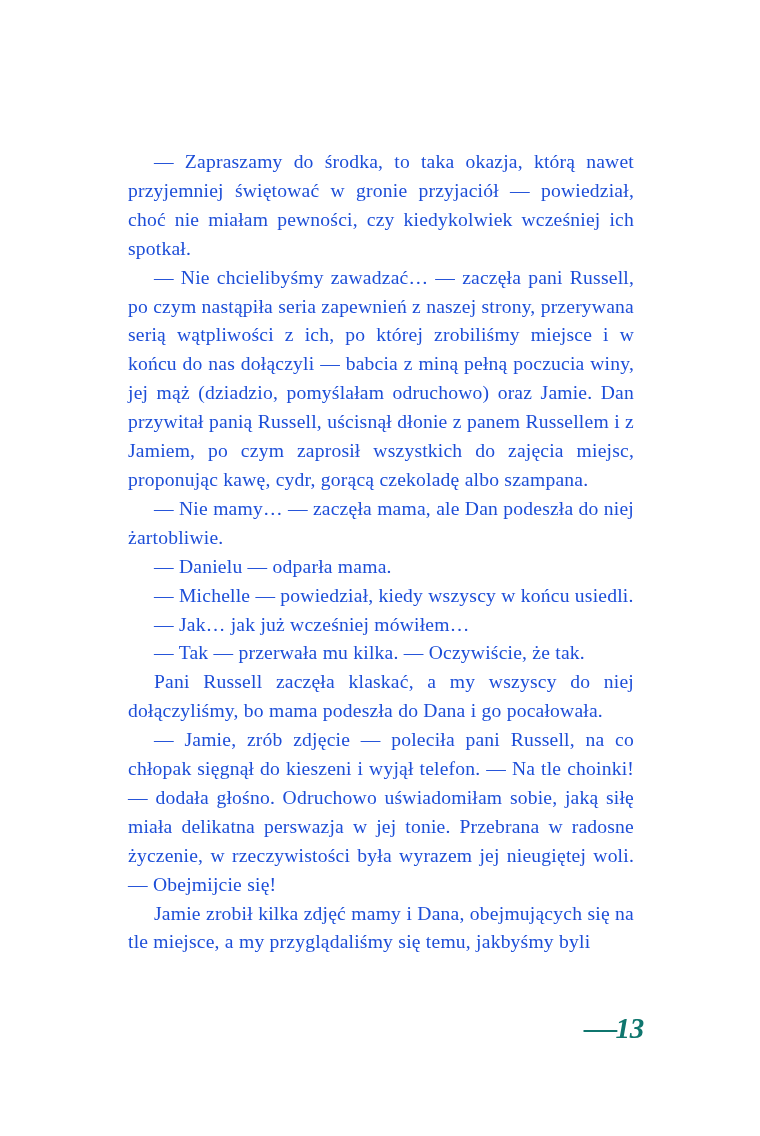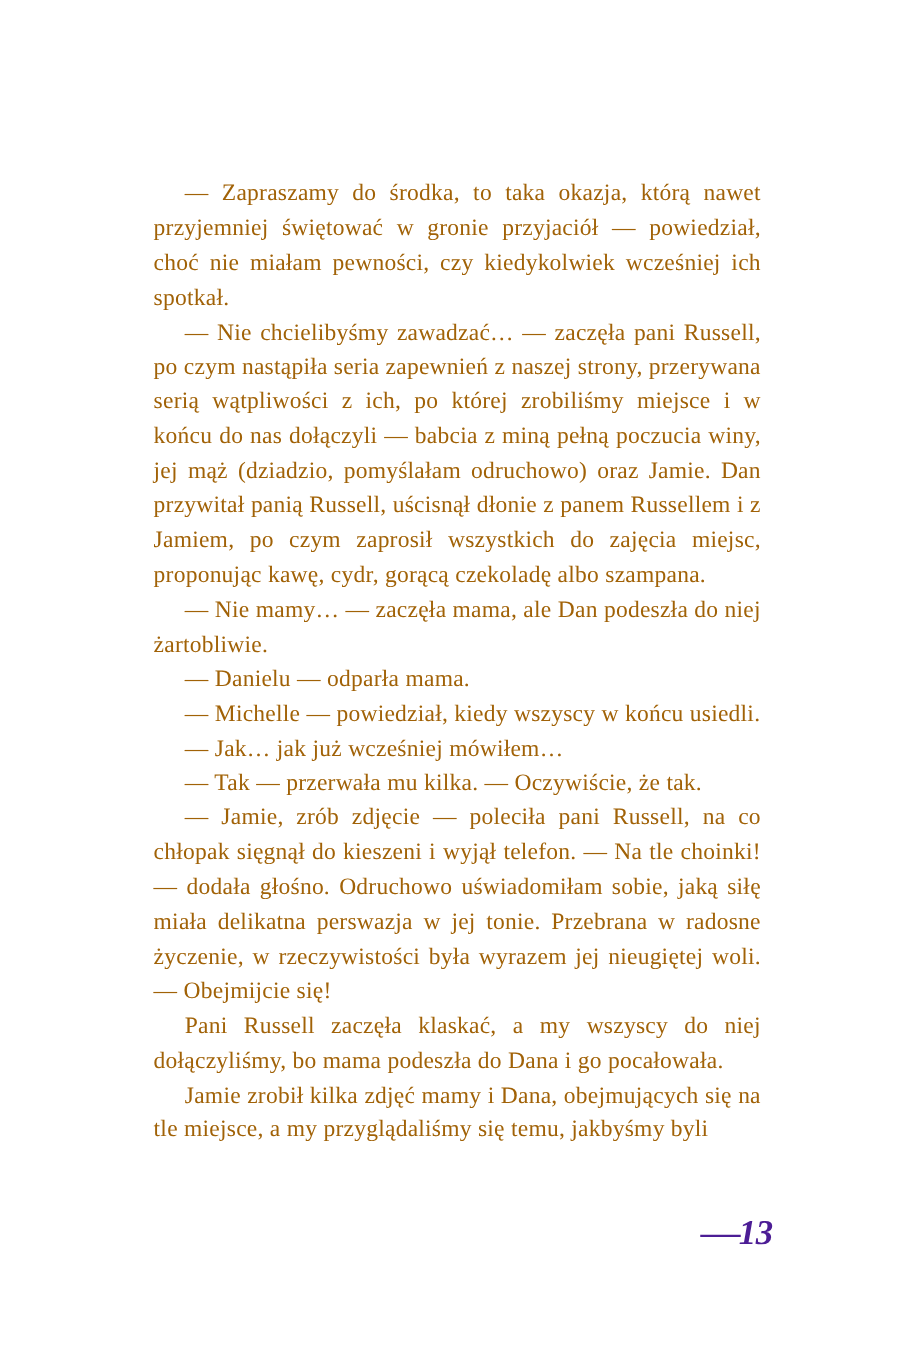--- a/index.html
+++ b/index.html
@@ -19,21 +19,21 @@
   }
 
   .text-block {
     position: absolute;
     left: 128px;
     top: 148px;
     width: 506px;
     font-family: "Liberation Serif", "DejaVu Serif", serif;
     font-size: 19.6px;
     line-height: 28.9px;
-    color: #a16207;
+    color: #1d4ed8;
     text-align: justify;
     text-justify: inter-word;
     -webkit-hyphens: none;
     hyphens: none;
     letter-spacing: 0.01em;
     word-spacing: 0.005em;
   }
 
   .para {
     margin: 0;
@@ -56,21 +56,21 @@
   .page-number {
     position: absolute;
     left: 0;
     top: 1012px;
     width: 644px;
     text-align: right;
     font-family: "Liberation Serif", "DejaVu Serif", serif;
     font-size: 29px;
     font-weight: bold;
     font-style: italic;
-    color: #4c1d95;
+    color: #0f766e;
     letter-spacing: -0.01em;
   }
 
   .page-number .dash {
     display: inline-block;
     font-style: normal;
     font-weight: bold;
     transform: scaleX(1.15);
     margin-right: 1px;
   }
@@ -81,20 +81,20 @@
 <div class="page">
 
   <div class="text-block">
     <p class="para last-line-natural">— Zapraszamy do środka, to taka okazja, którą nawet przyjemniej świętować w gronie przyjaciół — powiedział, choć nie miałam pewności, czy kiedykolwiek wcześniej ich spotkał.</p>
     <p class="para last-line-natural">— Nie chcielibyśmy zawadzać… — zaczęła pani Russell, po czym nastąpiła seria zapewnień z naszej strony, przerywana serią wątpliwości z ich, po której zrobiliśmy miejsce i w końcu do nas dołączyli — babcia z miną pełną poczucia winy, jej mąż (dziadzio, pomyślałam odruchowo) oraz Jamie. Dan przywitał panią Russell, uścisnął dłonie z panem Russellem i z Jamiem, po czym zaprosił wszystkich do zajęcia miejsc, proponując kawę, cydr, gorącą czekoladę albo szampana.</p>
     <p class="para last-line-natural">— Nie mamy… — zaczęła mama, ale Dan podeszła do niej żartobliwie.</p>
     <p class="para single">— Danielu — odparła mama.</p>
     <p class="para single">— Michelle — powiedział, kiedy wszyscy w końcu usiedli.</p>
     <p class="para single">— Jak… jak już wcześniej mówiłem…</p>
     <p class="para single">— Tak — przerwała mu kilka. — Oczywiście, że tak.</p>
+    <p class="para last-line-natural">Pani Russell zaczęła klaskać, a my wszyscy do niej dołączyliśmy, bo mama podeszła do Dana i go pocałowała.</p>
     <p class="para last-line-natural">— Jamie, zrób zdjęcie — poleciła pani Russell, na co chłopak sięgnął do kieszeni i wyjął telefon. — Na tle choinki! — dodała głośno. Odruchowo uświadomiłam sobie, jaką siłę miała delikatna perswazja w jej tonie. Przebrana w radosne życzenie, w rzeczywistości była wyrazem jej nieugiętej woli. — Obejmijcie się!</p>
-    <p class="para last-line-natural">Pani Russell zaczęła klaskać, a my wszyscy do niej dołączyliśmy, bo mama podeszła do Dana i go pocałowała.</p>
     <p class="para last-line-natural">Jamie zrobił kilka zdjęć mamy i Dana, obejmujących się na tle miejsce, a my przyglądaliśmy się temu, jakbyśmy byli</p>
   </div>
 
   <div class="page-number"><span class="dash">—</span><span>13</span></div>
 
 </div>
 
 </body></html>

